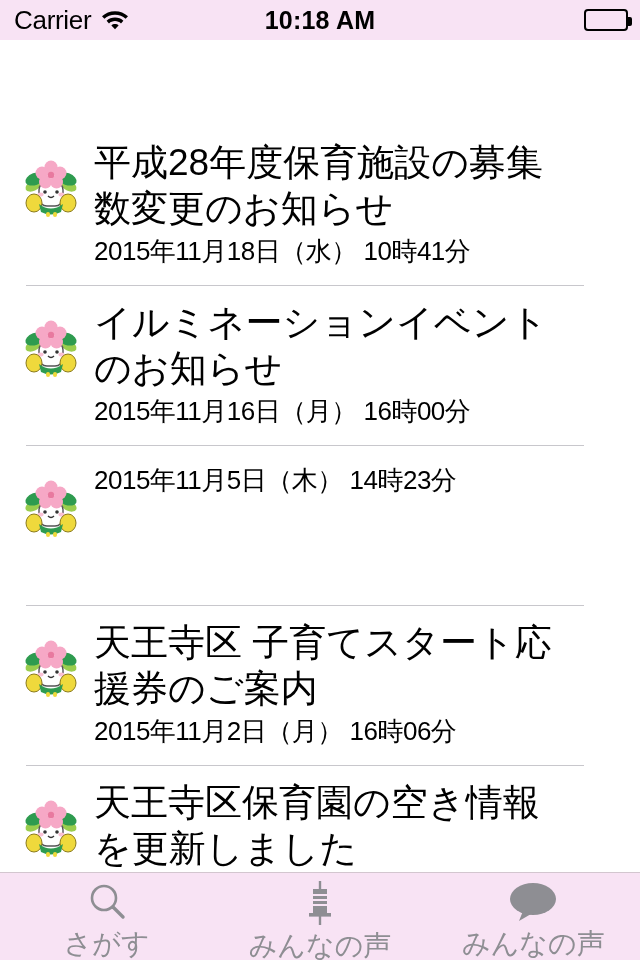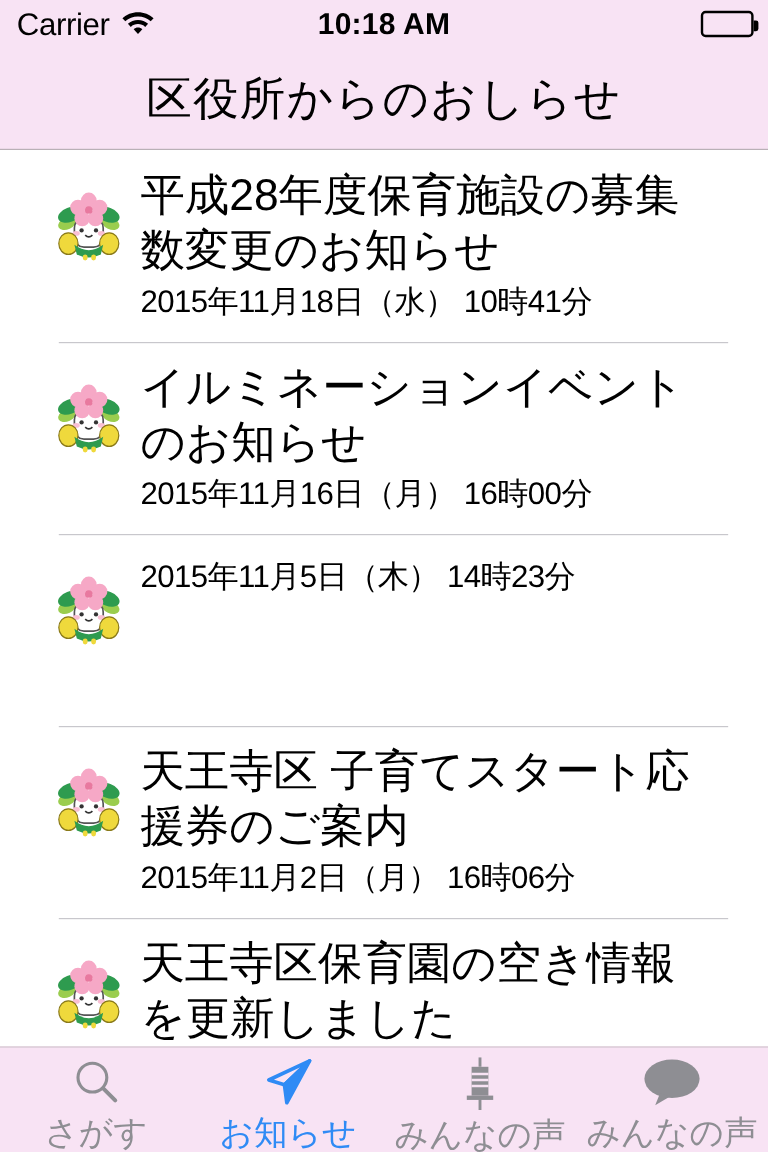--- a/index.html
+++ b/index.html
@@ -33,21 +33,21 @@
     position:absolute; top:40px; left:0; width:640px; height:85px;
     background:#F8E3F4;
     display:flex; align-items:center; justify-content:center;
     border-bottom:1px solid #b9b0b6;
   }
   .nav-title{ font-size:38px; color:#000; letter-spacing:1px; }
 
   
   .list{
     position:absolute; top:126px; left:0; width:584px; height:746px;
-    background:#ffffff; overflow:hidden;margin-left:23px;
+    background:#ffffff; overflow:hidden;
   }
   .row{
     position:relative; display:flex; align-items:flex-start;
     padding:14px 8px 10px 8px; height:160px;
   }
   .row::after{
     content:""; position:absolute; left:26px; right:0; bottom:0;
     height:1px; background:#c8c7cc;
   }
   .row-icon{ width:86px; flex:0 0 86px; display:flex; justify-content:center;
@@ -89,23 +89,20 @@
     </div>
     <div class="sb-center">10:18 AM</div>
     <div class="sb-right">
       <span class="batt">
         <span class="batt-fill"></span>
         <span class="batt-cap"></span>
       </span>
     </div>
   </div>
 
-  <div class="navbar">
-    <div class="nav-title">区役所からのおしらせ</div>
-  </div>
 
   <div class="list">
 
     <div class="row">
       <div class="row-icon">
         <svg width="64" height="64" viewBox="0 0 64 64">
           <ellipse cx="14" cy="30" rx="8" ry="5" fill="#9ACD4E" transform="rotate(-25 14 30)"></ellipse>
           <ellipse cx="50" cy="30" rx="8" ry="5" fill="#9ACD4E" transform="rotate(25 50 30)"></ellipse>
           <ellipse cx="16" cy="23" rx="10" ry="6" fill="#2E9B4F" transform="rotate(-20 16 23)"></ellipse>
           <ellipse cx="48" cy="23" rx="10" ry="6" fill="#2E9B4F" transform="rotate(20 48 23)"></ellipse>
@@ -278,29 +275,20 @@
     <div class="tab">
       <div class="tab-icon">
         <svg width="42" height="42" viewBox="0 0 42 42">
           <circle cx="18" cy="17" r="12" fill="none" stroke="#8e8e93" stroke-width="2.6"></circle>
           <line x1="27" y1="26" x2="37" y2="36" stroke="#8e8e93" stroke-width="3.4" stroke-linecap="round"></line>
         </svg>
       </div>
       <div class="tab-label">さがす</div>
     </div>
 
-    <div class="tab active">
-      <div class="tab-icon">
-        <svg width="44" height="42" viewBox="0 0 44 42">
-          <path d="M40 3 L6 19 L19 23 Z" fill="none" stroke="#2f8bf5" stroke-width="3" stroke-linejoin="round"></path>
-          <path d="M40 3 L19 23 L21 38 Z" fill="#2f8bf5" stroke="#2f8bf5" stroke-width="3" stroke-linejoin="round"></path>
-        </svg>
-      </div>
-      <div class="tab-label">お知らせ</div>
-    </div>
 
     <div class="tab">
       <div class="tab-icon">
         <svg width="30" height="44" viewBox="0 0 30 44">
           <line x1="15" y1="0" x2="15" y2="8" stroke="#8e8e93" stroke-width="2.4"></line>
           <rect x="8" y="8" width="14" height="24" fill="#8e8e93"></rect>
           <g stroke="#F8E3F4" stroke-width="2">
             <line x1="8" y1="14" x2="22" y2="14"></line>
             <line x1="8" y1="19" x2="22" y2="19"></line>
             <line x1="8" y1="24" x2="22" y2="24"></line>

